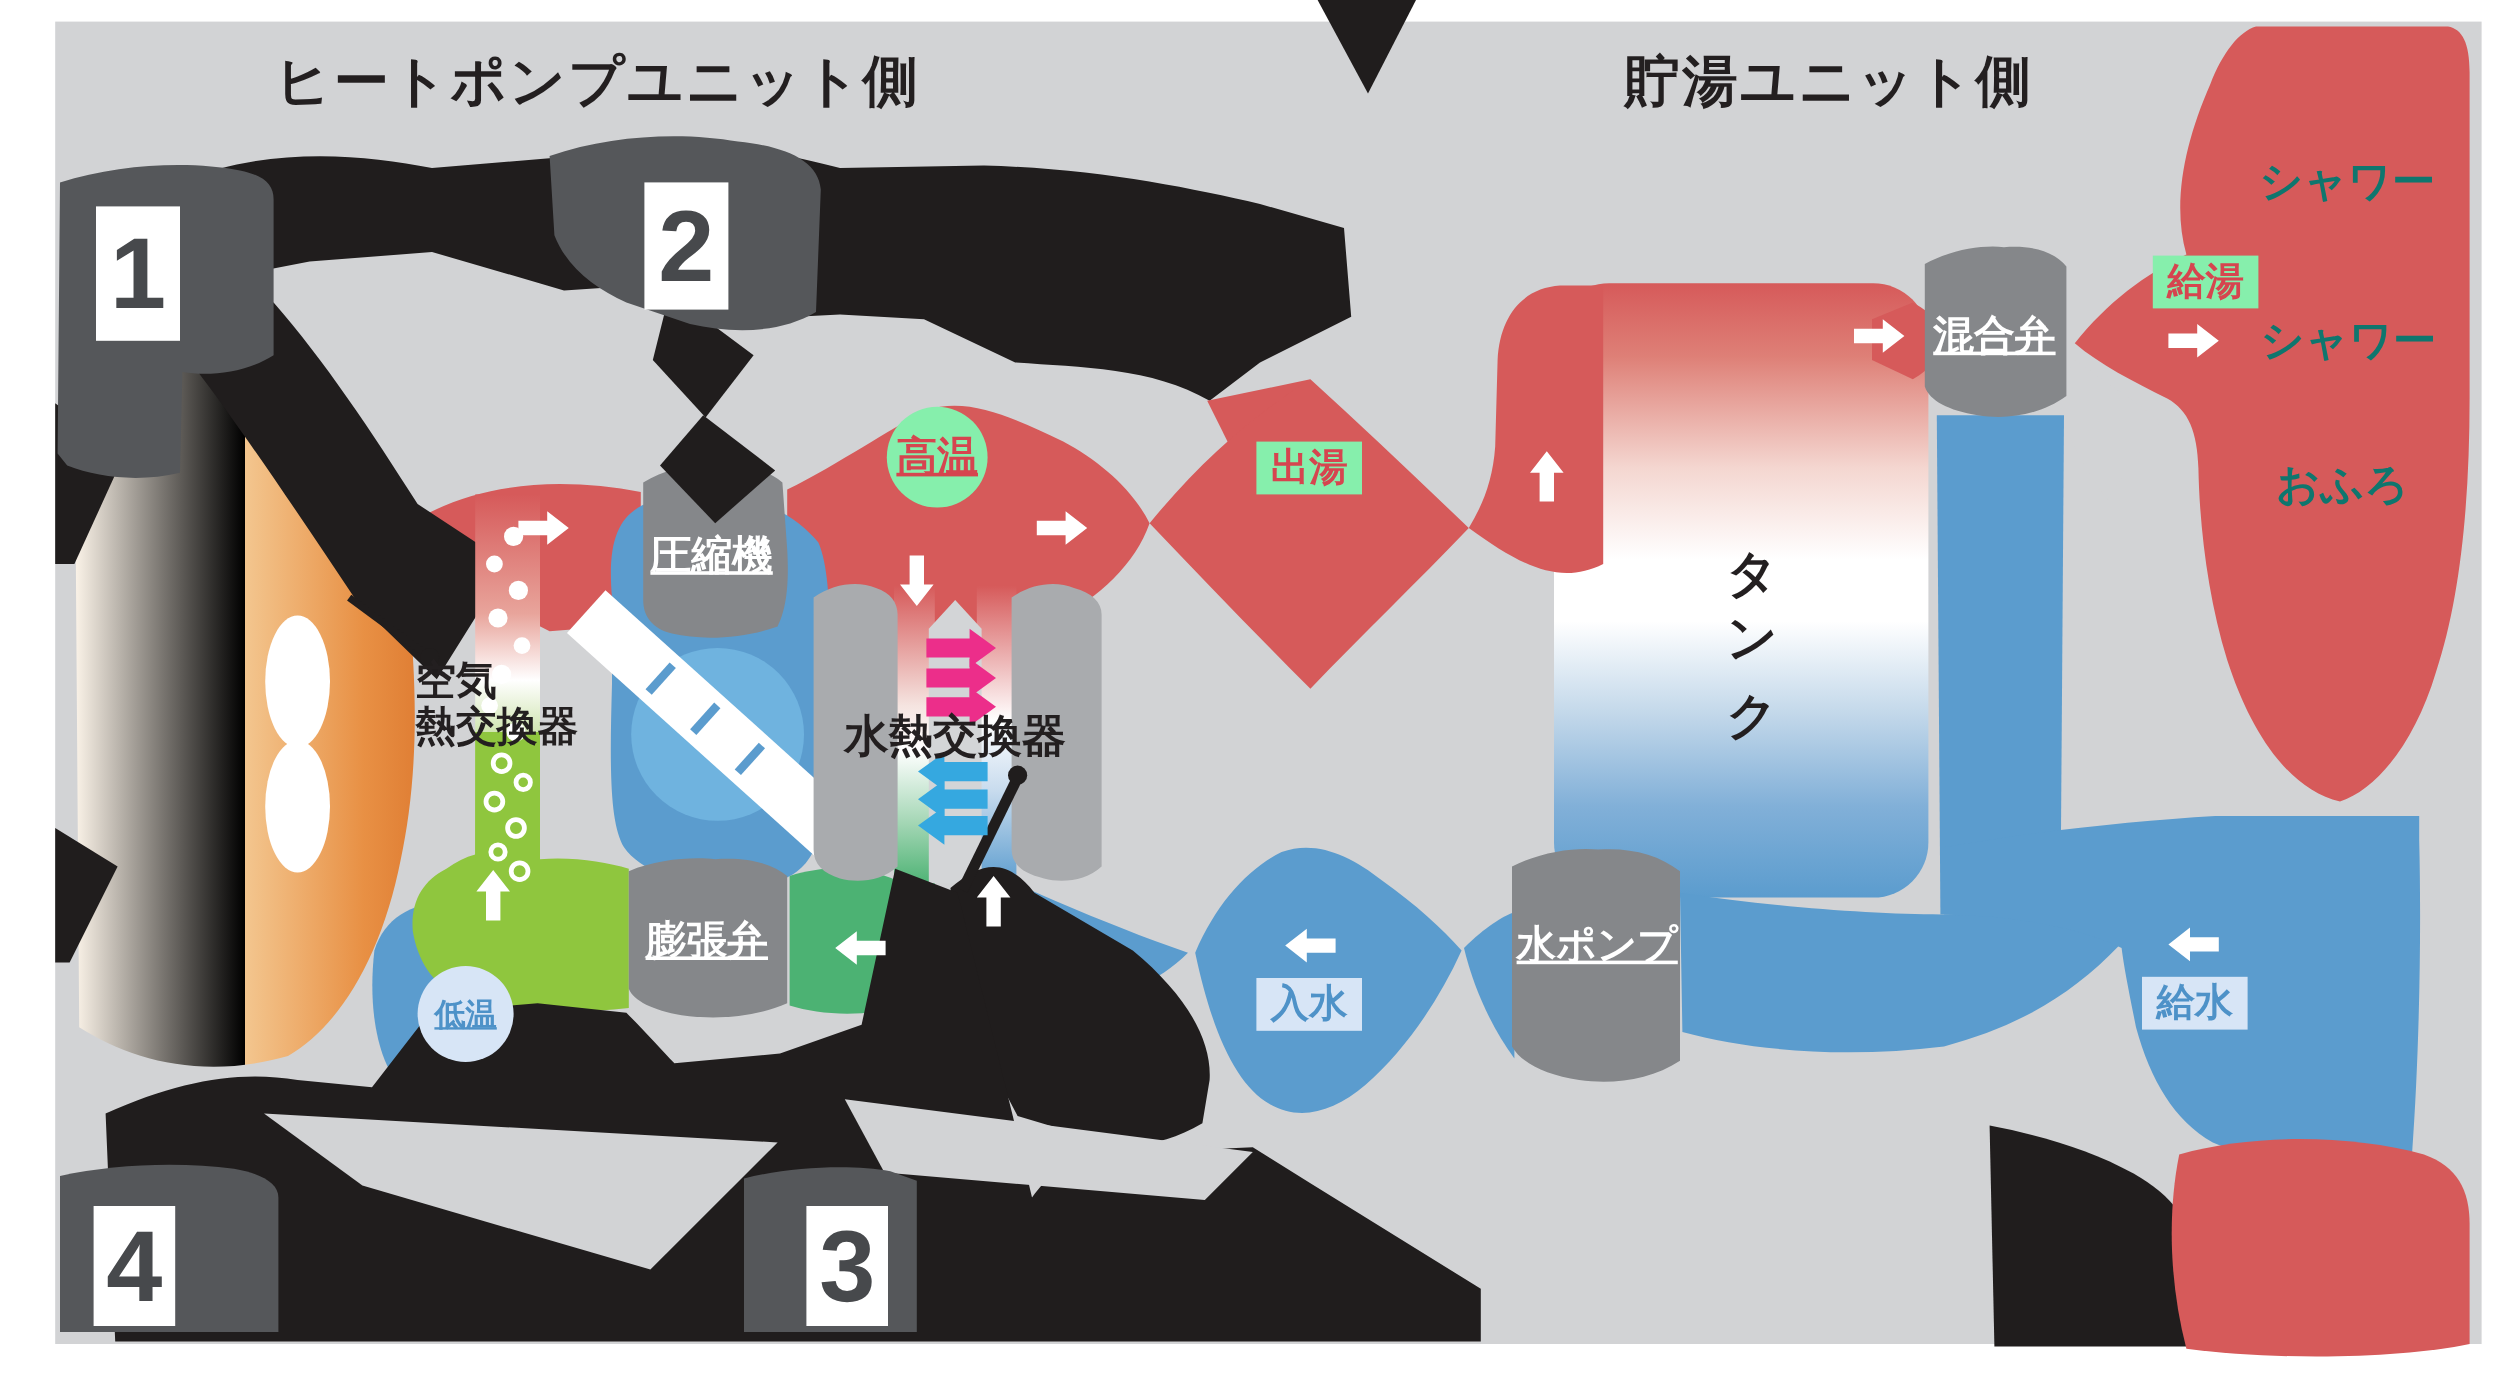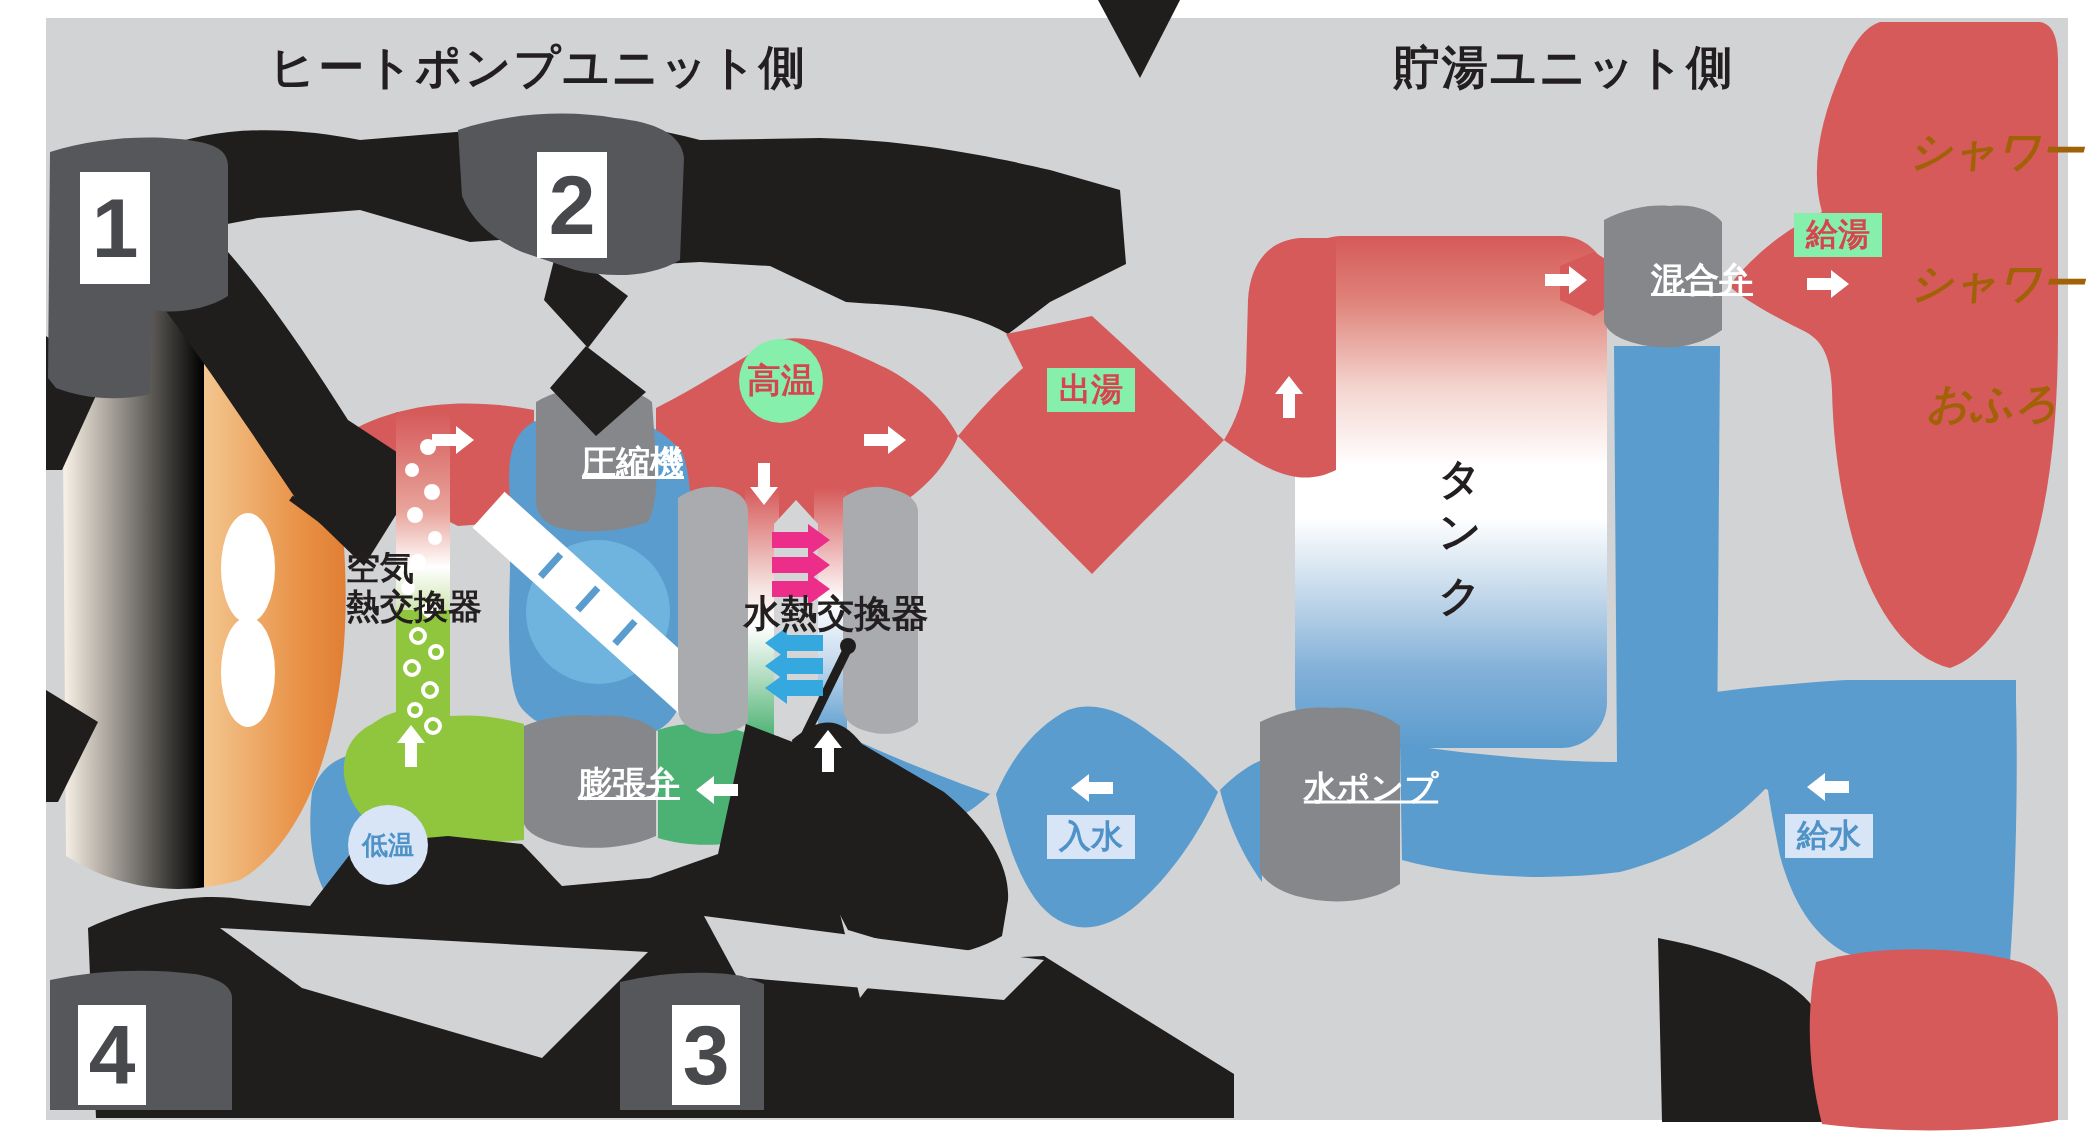--- a/index.html
+++ b/index.html
@@ -1,30 +1,30 @@
 <!DOCTYPE html>
 <html><head>
 <meta charset="utf-8">
 <style>
   html,body{margin:0;padding:0;background:#ffffff;}
   .stage{position:relative;width:2099px;height:1146px;background:#ffffff;overflow:hidden;
          font-family:"Liberation Sans","DejaVu Sans",sans-serif;}
   .stage svg{position:absolute;left:0;top:0;}
-  .lbl{position:absolute;font-weight:bold;white-space:nowrap;transform:translate(-50%,-50%);margin-left:40px;}
+  .lbl{position:absolute;font-weight:bold;white-space:nowrap;transform:translate(-50%,-50%);}
   .title{font-size:46px;color:#231F20;letter-spacing:2px;}
   .comp{color:#ffffff;font-size:34px;text-decoration:underline;}
   .blacklbl{color:#231F20;font-size:34px;}
   .numbox{position:absolute;background:#ffffff;display:flex;align-items:center;justify-content:center;
           font-weight:bold;font-size:84px;color:#47494C;}
   .badge{position:absolute;display:flex;align-items:center;justify-content:center;
          font-weight:bold;font-size:32px;}
   .badge.hot{background:#86efac;color:#D6454F;}
   .badge.cold{background:#D7E5F6;color:#4E92C8;}
-  .round{border-radius:50%;}
-  .outlet{color:#a16207;font-size:43px;font-style:italic;}
+  .round{border-radius:50%;text-decoration:underline;}
+  .outlet{color:#0f766e;font-size:36px;}
   .airhx{position:absolute;left:346px;top:548px;transform:none;font-weight:bold;
          font-size:34px;line-height:39px;color:#231F20;}
   .vtext{position:absolute;left:1432px;top:428px;writing-mode:vertical-rl;text-orientation:upright;
          font-weight:bold;font-size:42px;letter-spacing:12px;color:#231F20;}
 </style>
 </head>
 <body>
 
 <div class="stage">
 

